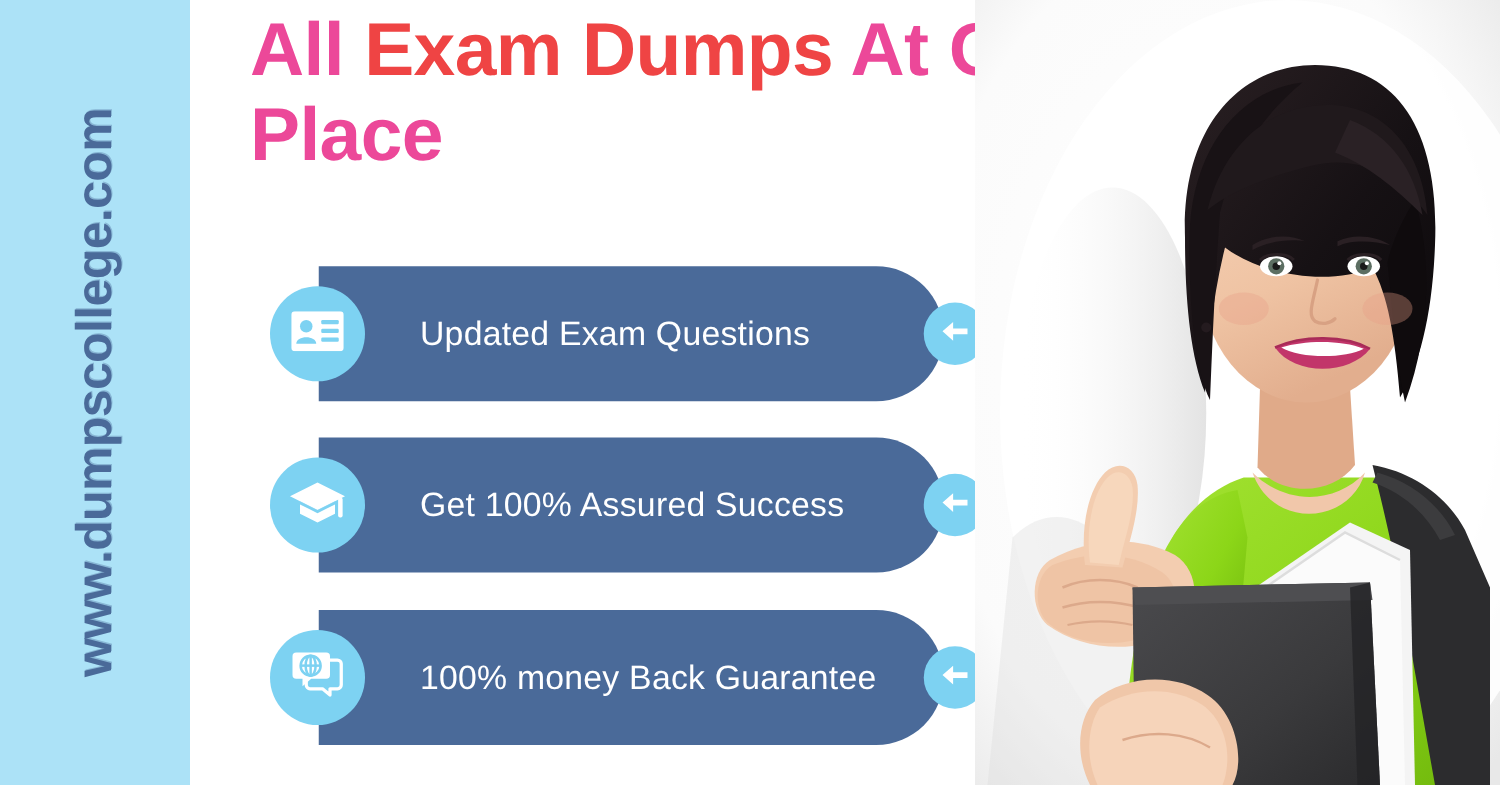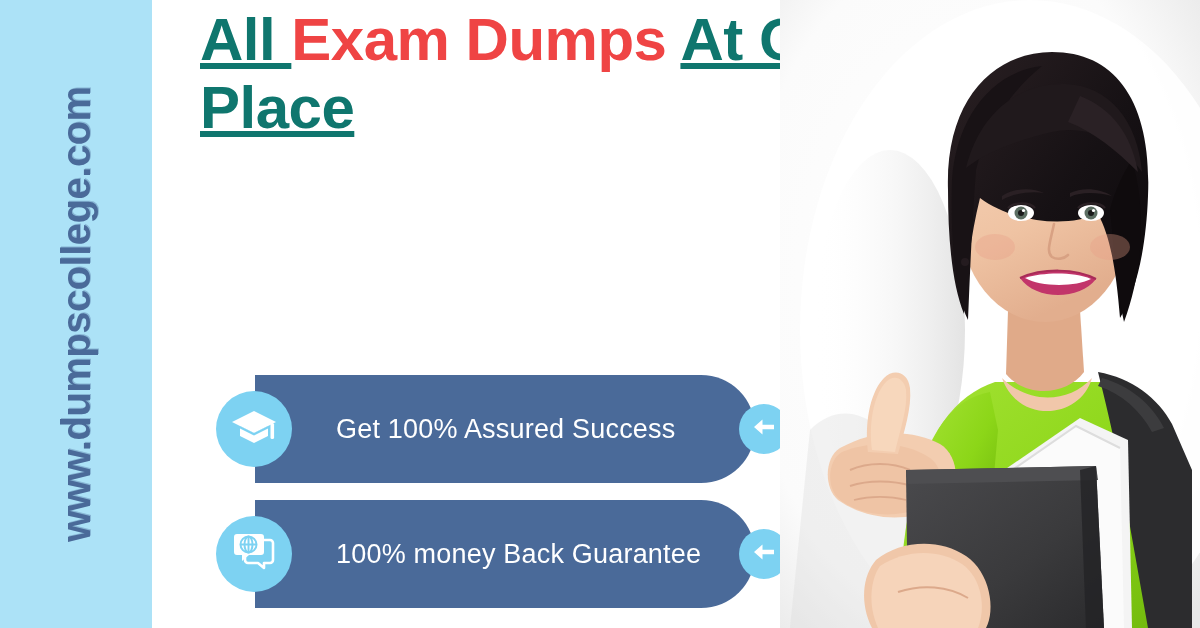--- a/index.html
+++ b/index.html
@@ -51,33 +51,33 @@
     position: absolute;
     left: 200px;
     top: 6px;
     width: 790px;
     font-family: "Liberation Sans", sans-serif;
     font-weight: bold;
     font-size: 60px;
     line-height: 68px;
     letter-spacing: -0.5px;
   }
-  .hl-orange { color: #0f766e; text-decoration: underline; }
+  .hl-orange { color: #ec4899; }
   .hl-blue   { color: #ef4444; }
 
   
   .feature-row {
     position: absolute;
     left: 216px;
     width: 580px;
     height: 108px;
   }
   #row-0 { top: 213px; }
-  #row-1 { top: 375px; }
-  #row-2 { top: 500px; }
+  #row-1 { top: 350px; }
+  #row-2 { top: 488px; }
 
   .pill {
     position: absolute;
     left: 39px;
     top: 0;
     width: 500px;
     height: 108px;
     background: #4A6A99;
     border-radius: 0 54px 54px 0;
   }
@@ -139,20 +139,47 @@
 <div id="banner">
 
   <div id="sidebar">
     <div id="sidebar-url">www.dumpscollege.com</div>
   </div>
 
   <div id="headline">
     <span class="hl-orange">All </span><span class="hl-blue">Exam Dumps </span><span class="hl-orange">At One Place</span>
   </div>
 
+  <div class="feature-row" id="row-0">
+    <div class="pill"></div>
+
+    <div class="pill-label">Updated Exam Questions</div>
+
+    <div class="icon-circle">
+
+      <span>
+        <svg width="42" height="32" viewBox="0 0 42 32">
+          <rect x="0" y="0" width="42" height="32" rx="3" fill="#ffffff"></rect>
+          <circle cx="12" cy="12" r="5" fill="#7DD2F2"></circle>
+          <path d="M4 26 C4 19 20 19 20 26 Z" fill="#7DD2F2"></path>
+          <rect x="24" y="7" width="14" height="3.4" rx="1" fill="#7DD2F2"></rect>
+          <rect x="24" y="14" width="14" height="3.4" rx="1" fill="#7DD2F2"></rect>
+          <rect x="24" y="21" width="14" height="3.4" rx="1" fill="#7DD2F2"></rect>
+        </svg>
+      </span>
+    </div>
+
+    <div class="arrow-circle">
+      <span>
+        <svg width="28" height="24" viewBox="0 0 28 24">
+          <path d="M12.5 4.5 L4 12 L12.5 19.5 L12.5 14.3 L24 14.3 L24 9.7 L12.5 9.7 Z" fill="#ffffff"></path>
+        </svg>
+      </span>
+    </div>
+  </div>
 
   <div class="feature-row" id="row-1">
     <div class="pill"></div>
 
     <div class="pill-label">Get 100% Assured Success</div>
 
     <div class="icon-circle">
 
       <span>
         <svg width="46" height="36" viewBox="0 0 46 36">

